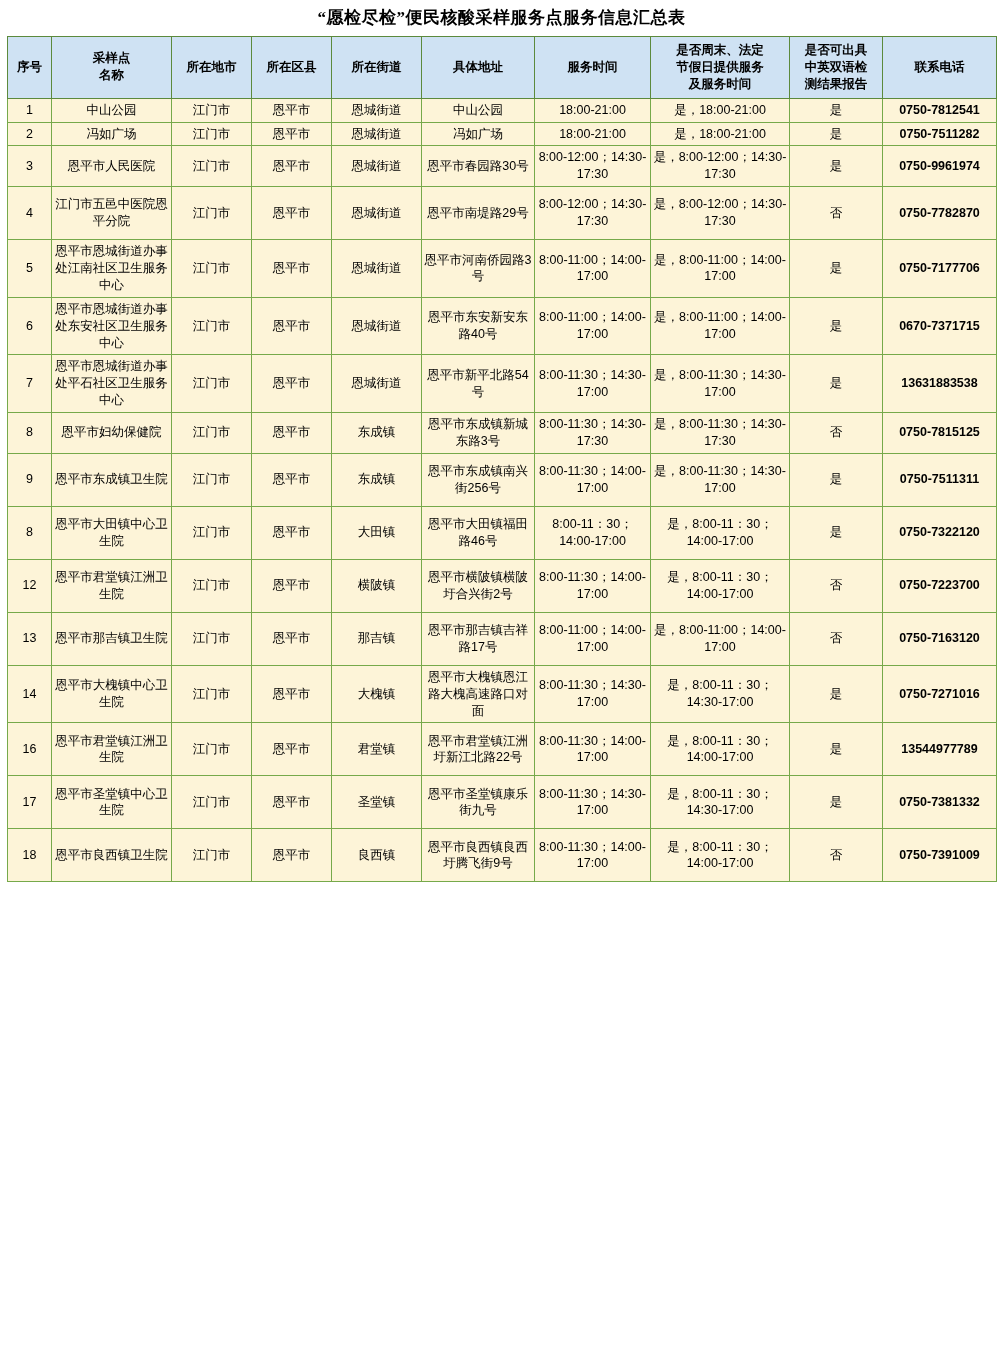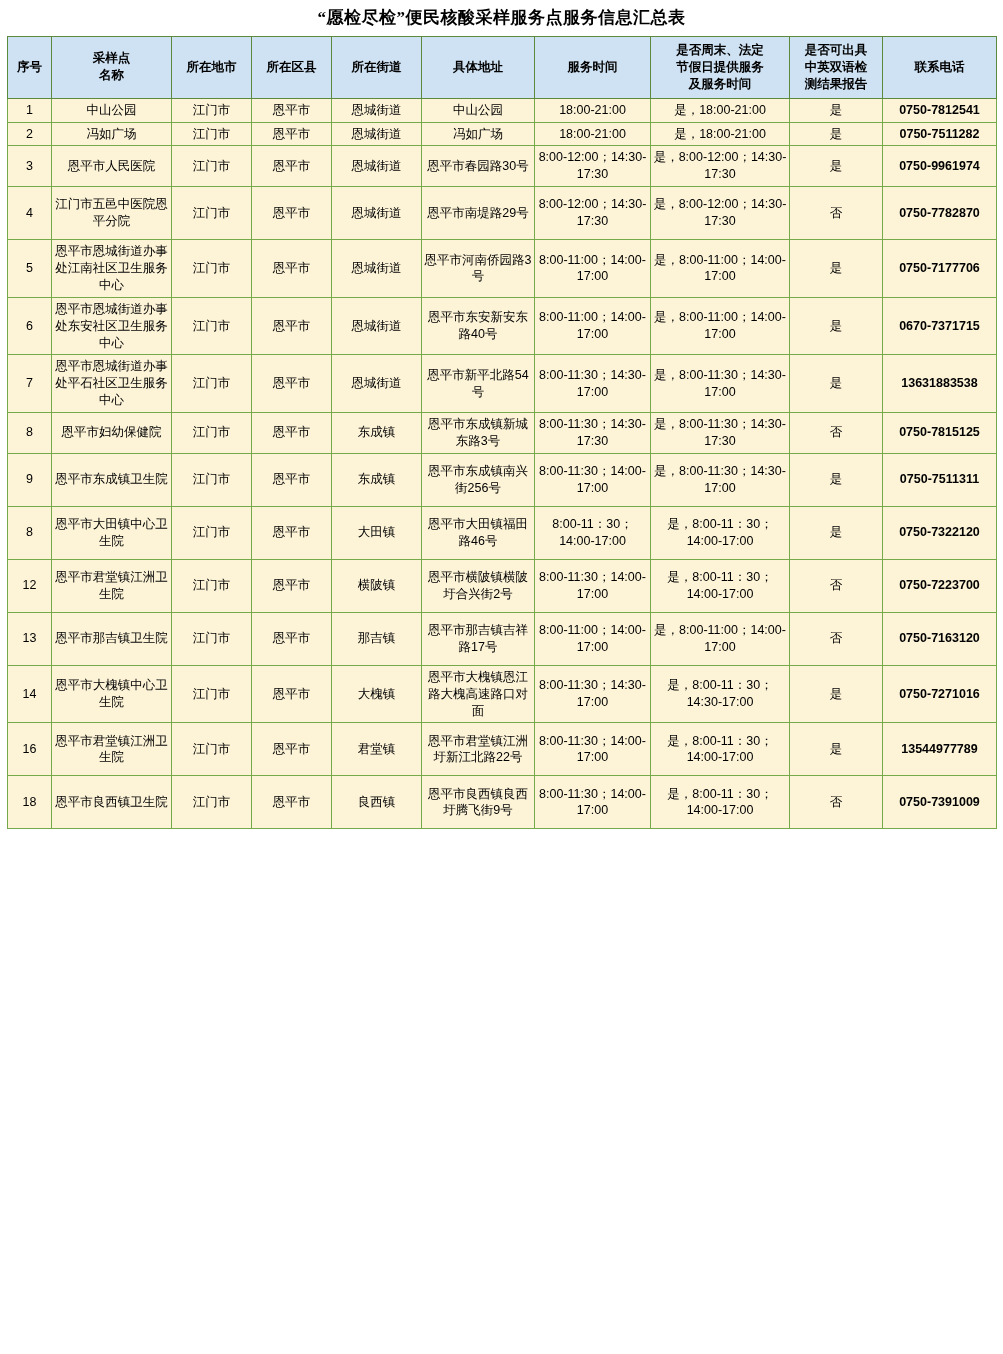--- a/index.html
+++ b/index.html
@@ -275,20 +275,32 @@
           <td>江门市</td>
           <td>恩平市</td>
           <td>君堂镇</td>
           <td>恩平市君堂镇江洲圩新江北路22号</td>
           <td>8:00-11:30；14:00-17:00</td>
           <td>是，8:00-11：30；14:00-17:00</td>
           <td>是</td>
           <td class="nowrap-phone">13544977789</td>
         </tr>
         <tr class="row-tall">
+          <td class="idx">17</td>
+          <td>恩平市圣堂镇中心卫生院</td>
+          <td>江门市</td>
+          <td>恩平市</td>
+          <td>圣堂镇</td>
+          <td>恩平市圣堂镇康乐街九号</td>
+          <td>8:00-11:30；14:30-17:00</td>
+          <td>是，8:00-11：30；14:30-17:00</td>
+          <td>是</td>
+          <td class="nowrap-phone">0750-7381332</td>
+        </tr>
+        <tr class="row-tall">
           <td class="idx">18</td>
           <td>恩平市良西镇卫生院</td>
           <td>江门市</td>
           <td>恩平市</td>
           <td>良西镇</td>
           <td>恩平市良西镇良西圩腾飞街9号</td>
           <td>8:00-11:30；14:00-17:00</td>
           <td>是，8:00-11：30；14:00-17:00</td>
           <td>否</td>
           <td class="nowrap-phone">0750-7391009</td>

